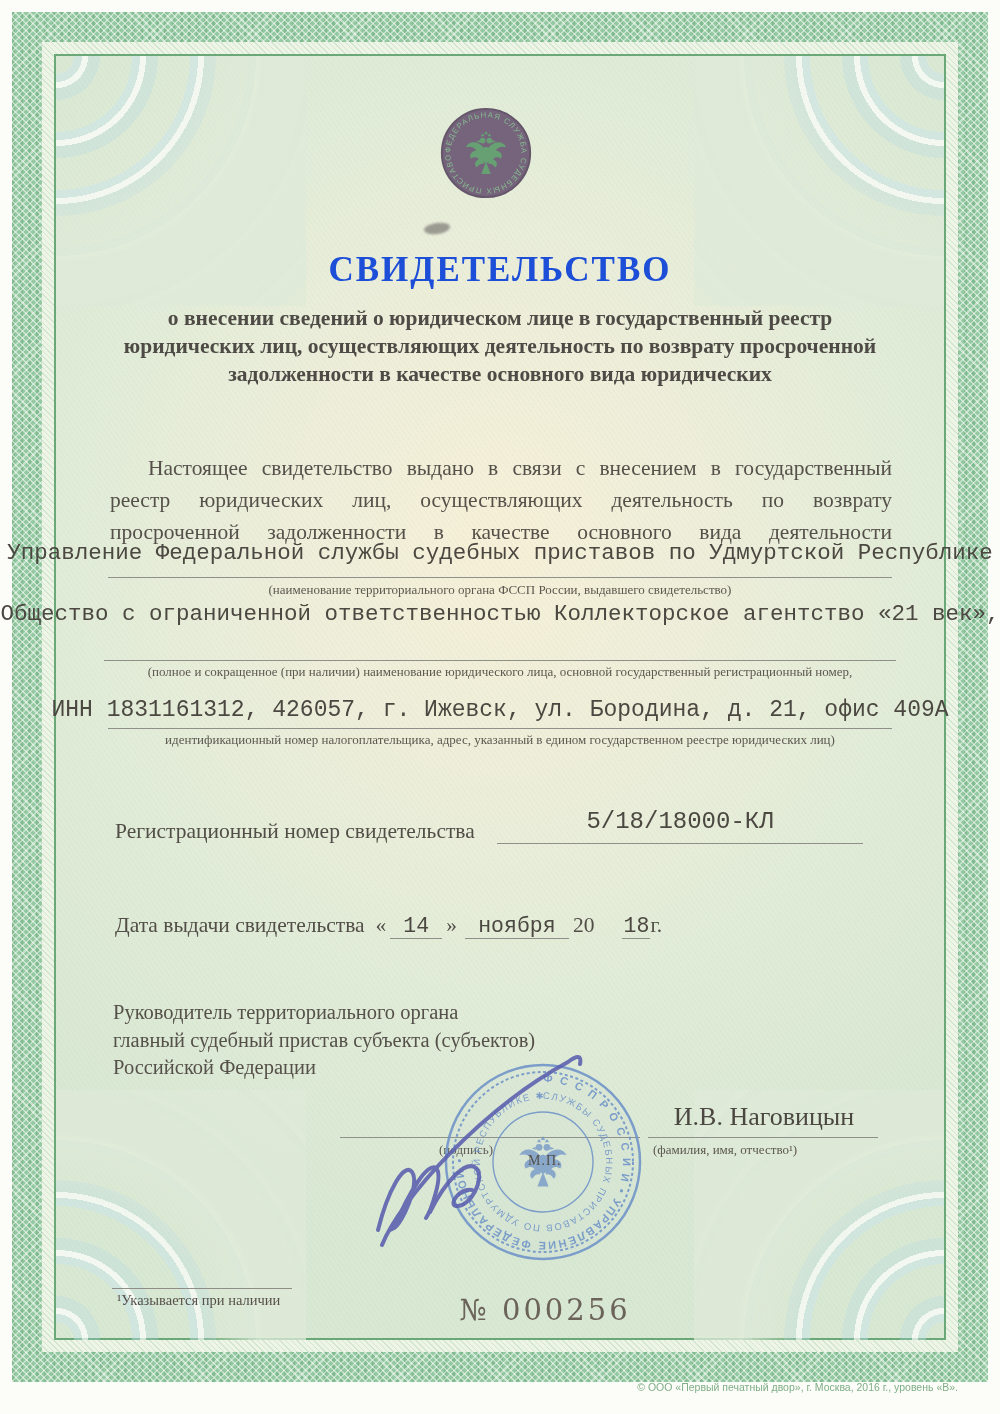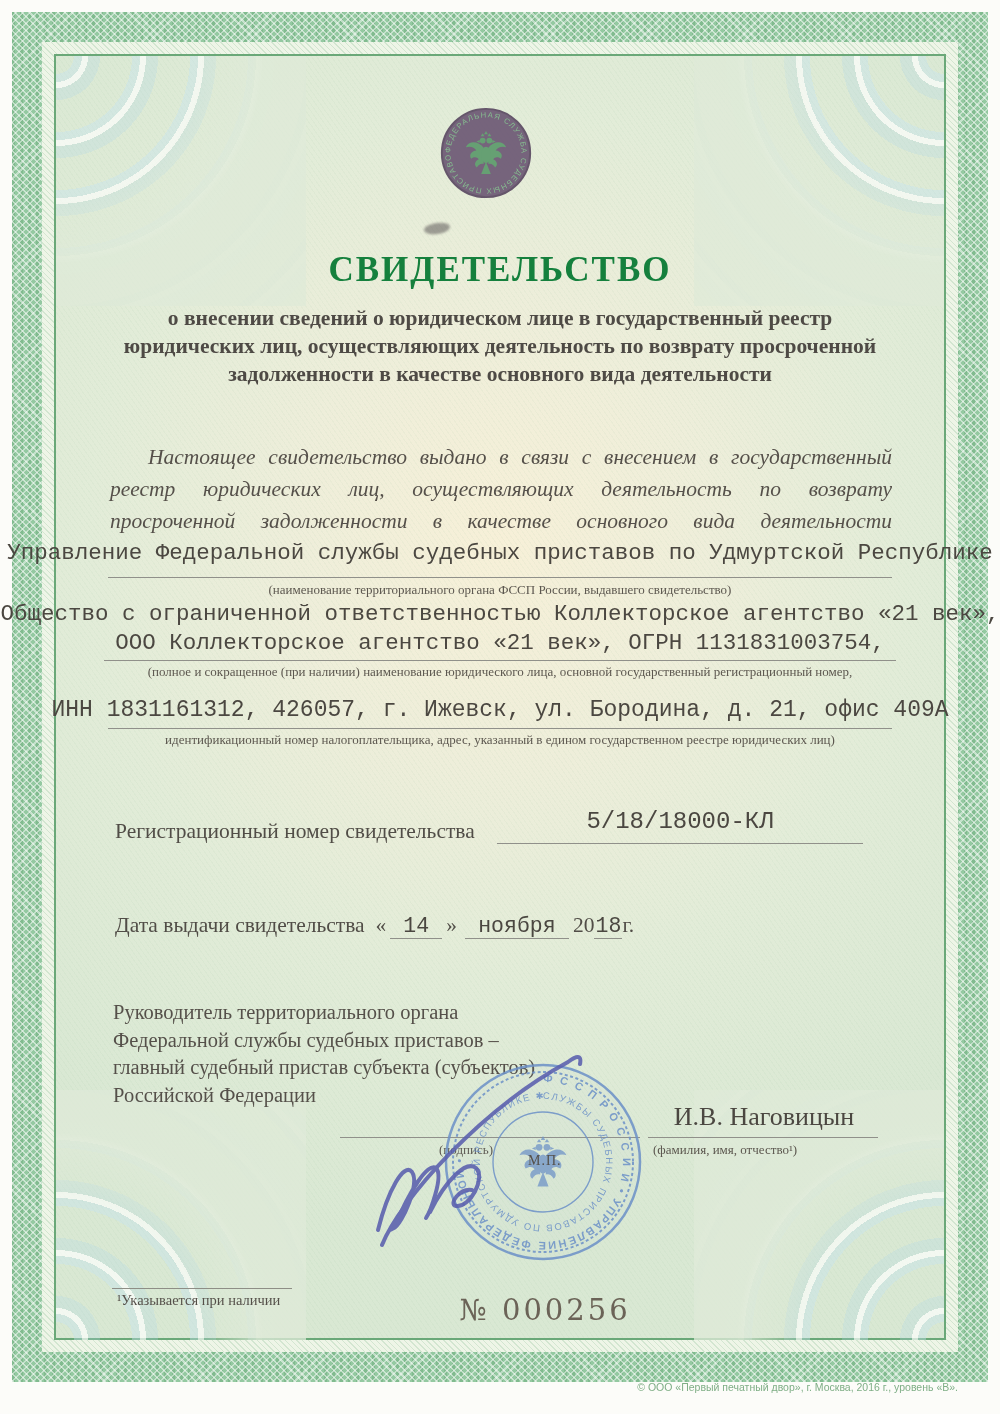--- a/index.html
+++ b/index.html
@@ -48,40 +48,40 @@
       repeating-radial-gradient(circle at 0 100%, rgba(255,255,255,0) 0 18px, rgba(196,226,240,.5) 18px 26px, rgba(255,255,255,.85) 26px 32px, rgba(176,214,232,.33) 32px 44px, rgba(255,255,255,0) 44px 58px);}
   .rosette.br{right:56px;bottom:74px;
     background:
       radial-gradient(circle at 100% 100%, rgba(226,236,218,0) 0 140px, rgba(223,234,216,.95) 205px),
       repeating-radial-gradient(circle at 100% 100%, rgba(255,255,255,0) 0 18px, rgba(196,226,240,.5) 18px 26px, rgba(255,255,255,.85) 26px 32px, rgba(176,214,232,.33) 32px 44px, rgba(255,255,255,0) 44px 58px);}
 
   .abs{position:absolute;}
   .ctr{left:0;right:0;text-align:center;}
 
   
-  .title{top:250px;font-size:35px;font-weight:bold;letter-spacing:2px;color:#15803d;}
+  .title{top:250px;font-size:35px;font-weight:bold;letter-spacing:2px;color:#1d4ed8;}
   .subtitle{top:304px;font-size:21.5px;font-weight:bold;line-height:28px;color:#4e4a45;text-align:center;}
-  .intro{left:110px;width:782px;top:441px;font-size:21.5px;line-height:32px;color:#55504a;font-style:italic;}
+  .intro{left:110px;width:782px;top:452px;font-size:21.5px;line-height:32px;color:#55504a;}
   .intro-line{text-align:justify;text-align-last:justify;}
   .intro-line.first{text-indent:38px;}
 
   .val{color:#4b4741;font-family:Liberation Mono, monospace;}
   .fline{position:absolute;border-bottom:1.3px solid #90908a;height:0;}
   .cap{font-size:13px;color:#5c574f;}
 
   .authority-val{top:540px;font-size:22.5px;font-weight:500;}
   .entity-l1{top:601px;font-size:22.5px;}
   .entity-l2{top:630px;font-size:22.5px;}
   .inn-val{top:697px;font-size:23px;}
 
   .reg-label{left:115px;top:819px;font-size:21.5px;}
   .reg-val{left:500px;width:360px;top:808px;font-size:24px;text-align:center;}
 
   .date-row{left:115px;top:902px;font-size:21.5px;white-space:nowrap;}
-  .date-row .u{display:inline-block;text-align:center;border-bottom:1.3px solid #90908a;}
+  .date-row .u{display:inline-block;text-align:center;border-bottom:1.3px solid #90908a;margin-left:28px;}
   .date-row .day{width:52px;margin:12px 4px;}
   .date-row .month{width:104px;margin:0 4px 0 8px;}
   .date-row .yr{width:28px;}
 
   .officials{left:113px;top:999px;font-size:20.5px;line-height:27.5px;color:#55504a;}
 
   .sig-line{left:340px;width:300px;top:1137px;}
   .sig-cap{left:418px;width:96px;top:1142px;text-align:center;}
   .name{left:648px;width:232px;top:1102px;font-size:26px;text-align:center;color:#4b4741;}
   .name-line{left:648px;width:230px;top:1137px;}
@@ -141,51 +141,49 @@
       <textPath href="#embring">ФЕДЕРАЛЬНАЯ СЛУЖБА СУДЕБНЫХ ПРИСТАВОВ</textPath>
     </text>
     <use href="#eagle" transform="translate(25,26) scale(0.5)" fill="#5d9b6c"></use>
   </svg>
   <div class="abs smudge"></div>
 
   <div class="abs ctr title">СВИДЕТЕЛЬСТВО</div>
   <div class="abs ctr subtitle">
     <div>о внесении сведений о юридическом лице в государственный реестр</div>
     <div>юридических лиц, осуществляющих деятельность по возврату просроченной</div>
-    <div>задолженности в качестве основного вида деятельности</div>
+    <div>задолженности в качестве основного вида юридических</div>
   </div>
 
   <div class="abs intro">
     <div class="intro-line first">Настоящее свидетельство выдано в связи с внесением в государственный</div>
     <div class="intro-line">реестр юридических лиц, осуществляющих деятельность по возврату</div>
     <div class="intro-line">просроченной задолженности в качестве основного вида деятельности</div>
   </div>
 
   <div class="abs ctr val authority-val">Управление Федеральной службы судебных приставов по Удмуртской Республике</div>
   <div class="fline" style="left:108px;width:784px;top:577px"></div>
   <div class="abs ctr cap" style="top:582px">(наименование территориального органа ФССП России, выдавшего свидетельство)</div>
 
   <div class="abs ctr val entity-l1">Общество с ограниченной ответственностью Коллекторское агентство «21 век»,</div>
-  <div class="abs ctr val entity-l2">ООО Коллекторское агентство «21 век», ОГРН 1131831003754,</div>
   <div class="fline" style="left:104px;width:792px;top:660px"></div>
   <div class="abs ctr cap" style="top:664px">(полное и сокращенное (при наличии) наименование юридического лица, основной государственный регистрационный номер,</div>
 
   <div class="abs ctr val inn-val">ИНН 1831161312,  426057, г. Ижевск, ул. Бородина, д. 21, офис 409А</div>
   <div class="fline" style="left:108px;width:784px;top:728px"></div>
   <div class="abs ctr cap" style="top:732px">идентификационный номер налогоплательщика, адрес, указанный в едином государственном реестре юридических лиц)</div>
 
   <div class="abs reg-label">Регистрационный номер свидетельства</div>
   <div class="abs reg-val val">5/18/18000-КЛ</div>
   <div class="fline" style="left:497px;width:366px;top:843px"></div>
 
   <div class="abs date-row"><span>Дата выдачи свидетельства</span>&nbsp;&nbsp;<span>«</span><span class="u day val">14</span><span>»</span><span class="u month val">ноября</span><span>20</span><span class="u yr val">18</span><span>г.</span></div>
 
   <div class="abs officials">
     <div>Руководитель территориального органа</div>
-    <div>Федеральной службы судебных приставов –</div>
     <div>главный судебный пристав субъекта (субъектов)</div>
     <div>Российской Федерации</div>
   </div>
 
   <div class="fline sig-line"></div>
   <div class="abs sig-cap cap">(подпись)</div>
   <div class="abs name">И.В. Наговицын</div>
   <div class="fline name-line"></div>
   <div class="abs name-cap cap">(фамилия, имя, отчество¹)</div>
   <div class="abs mp">М.П.</div>

